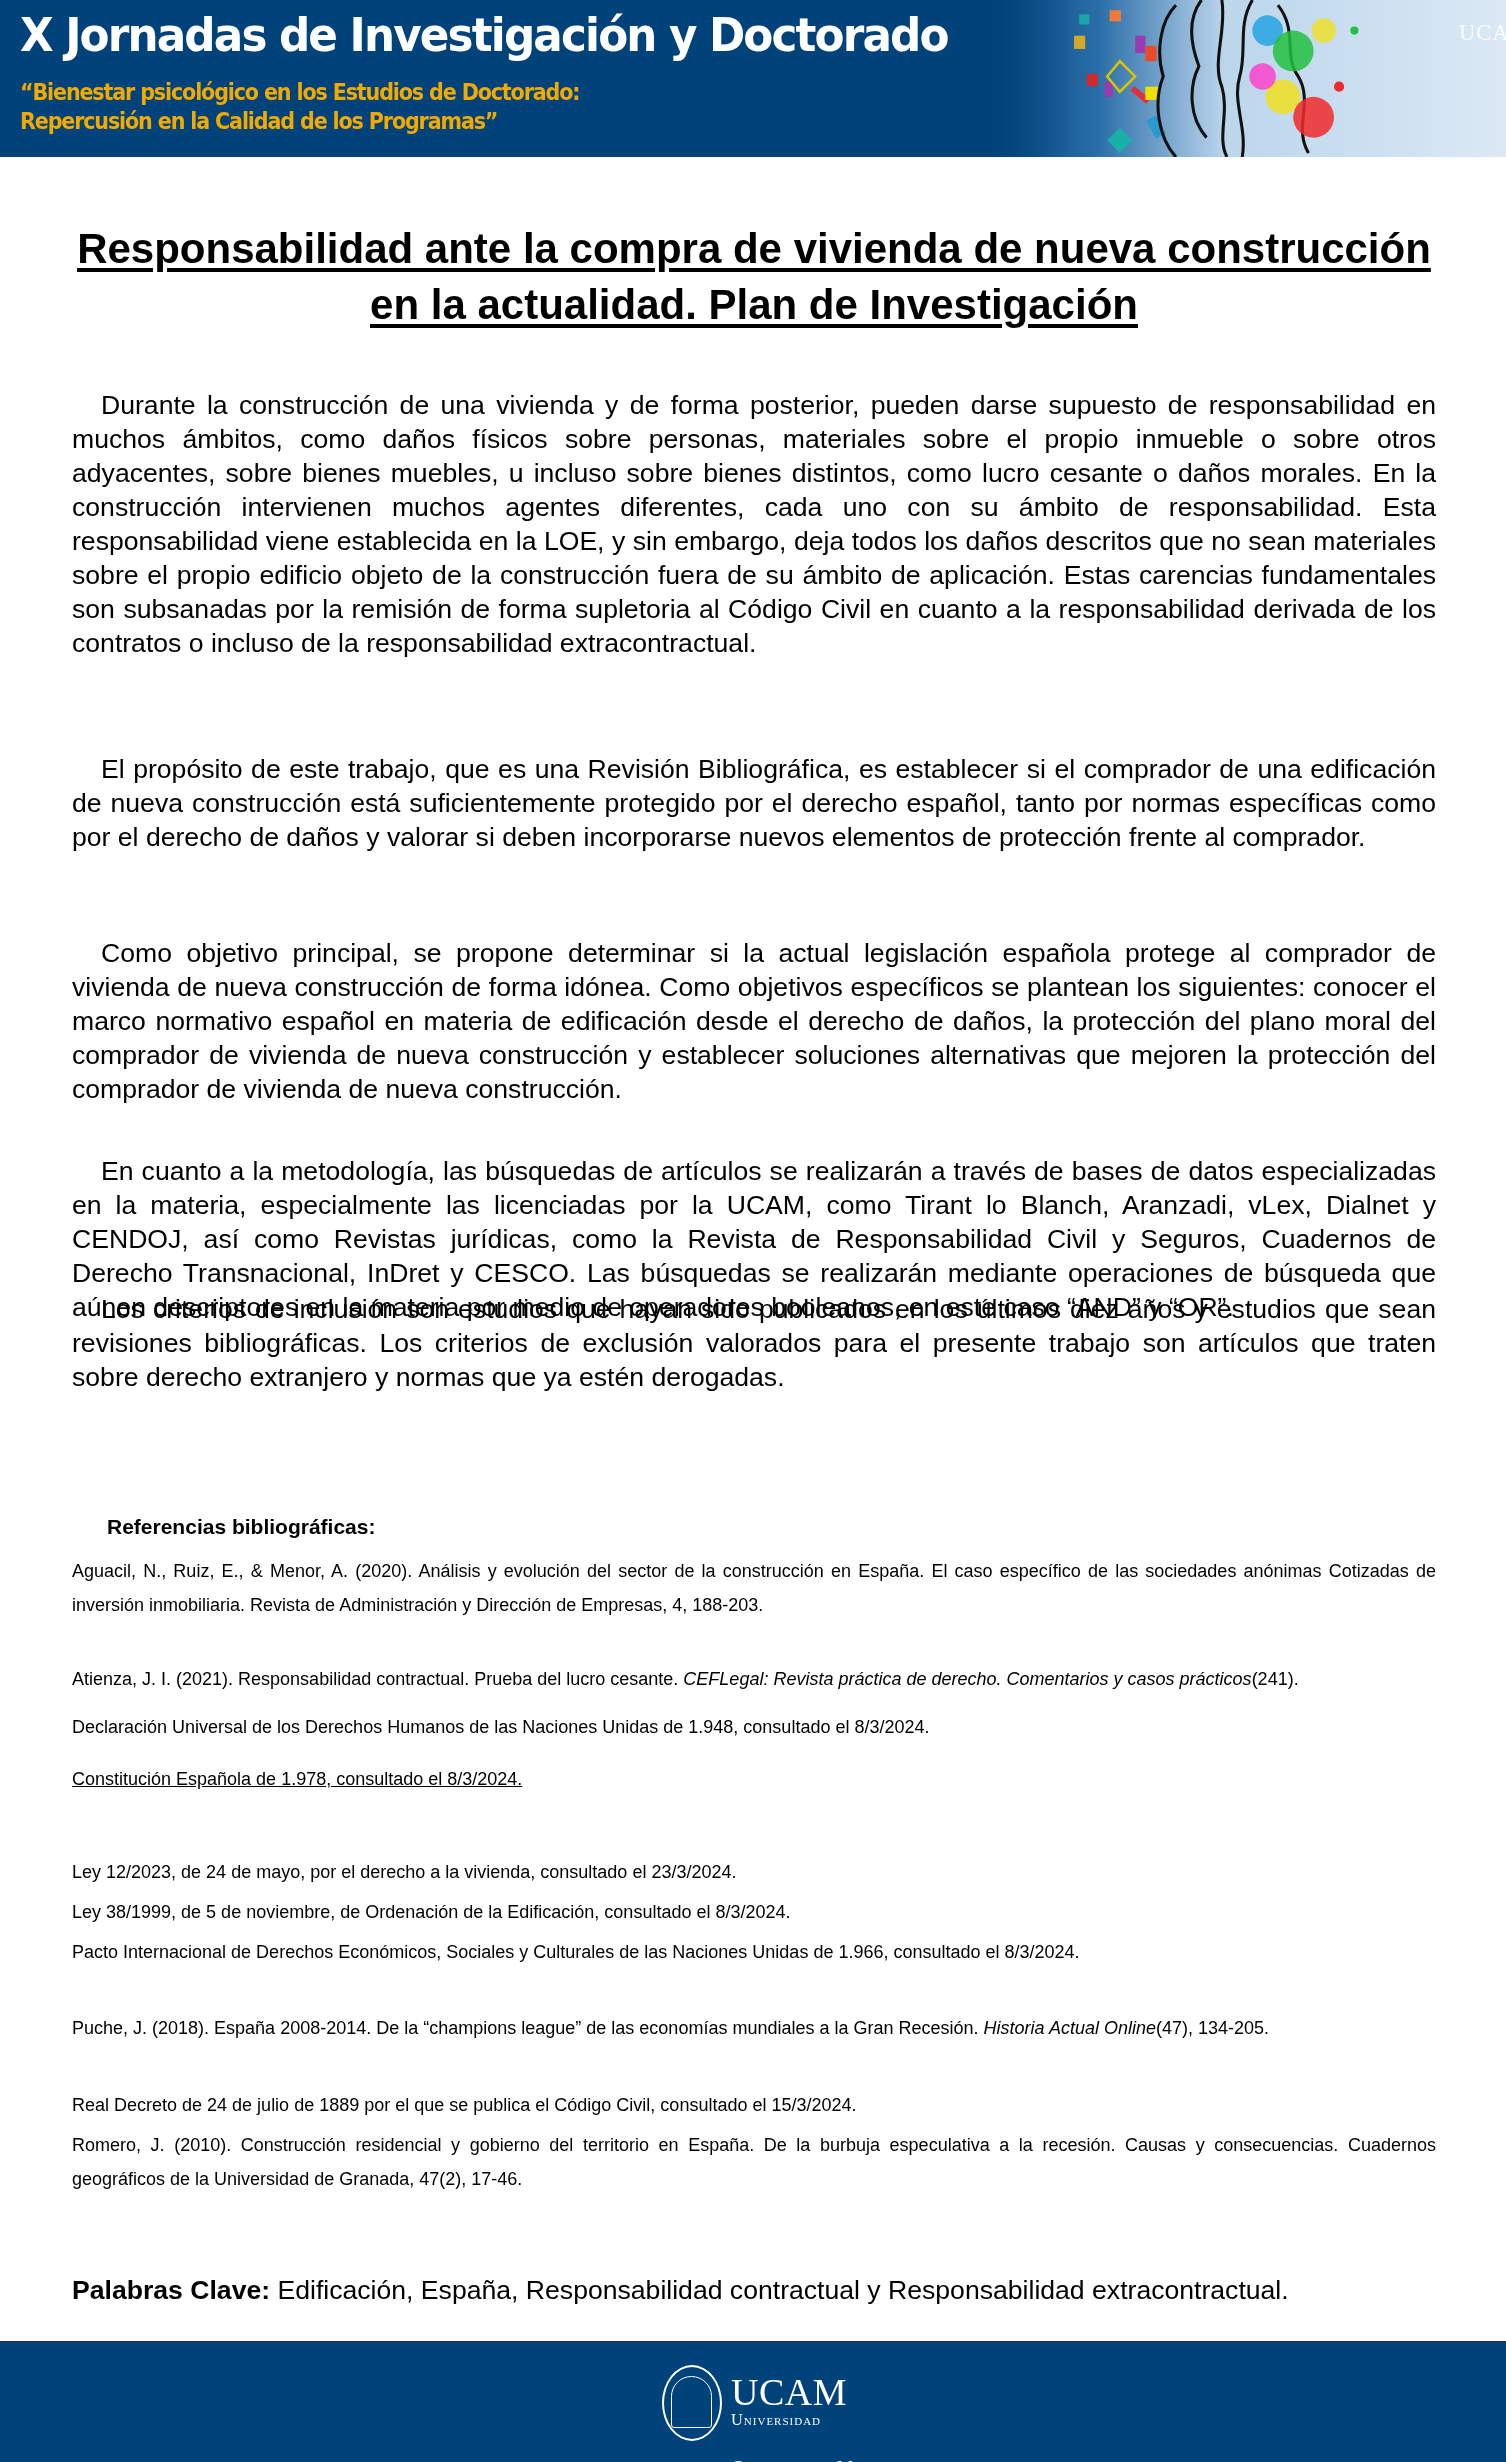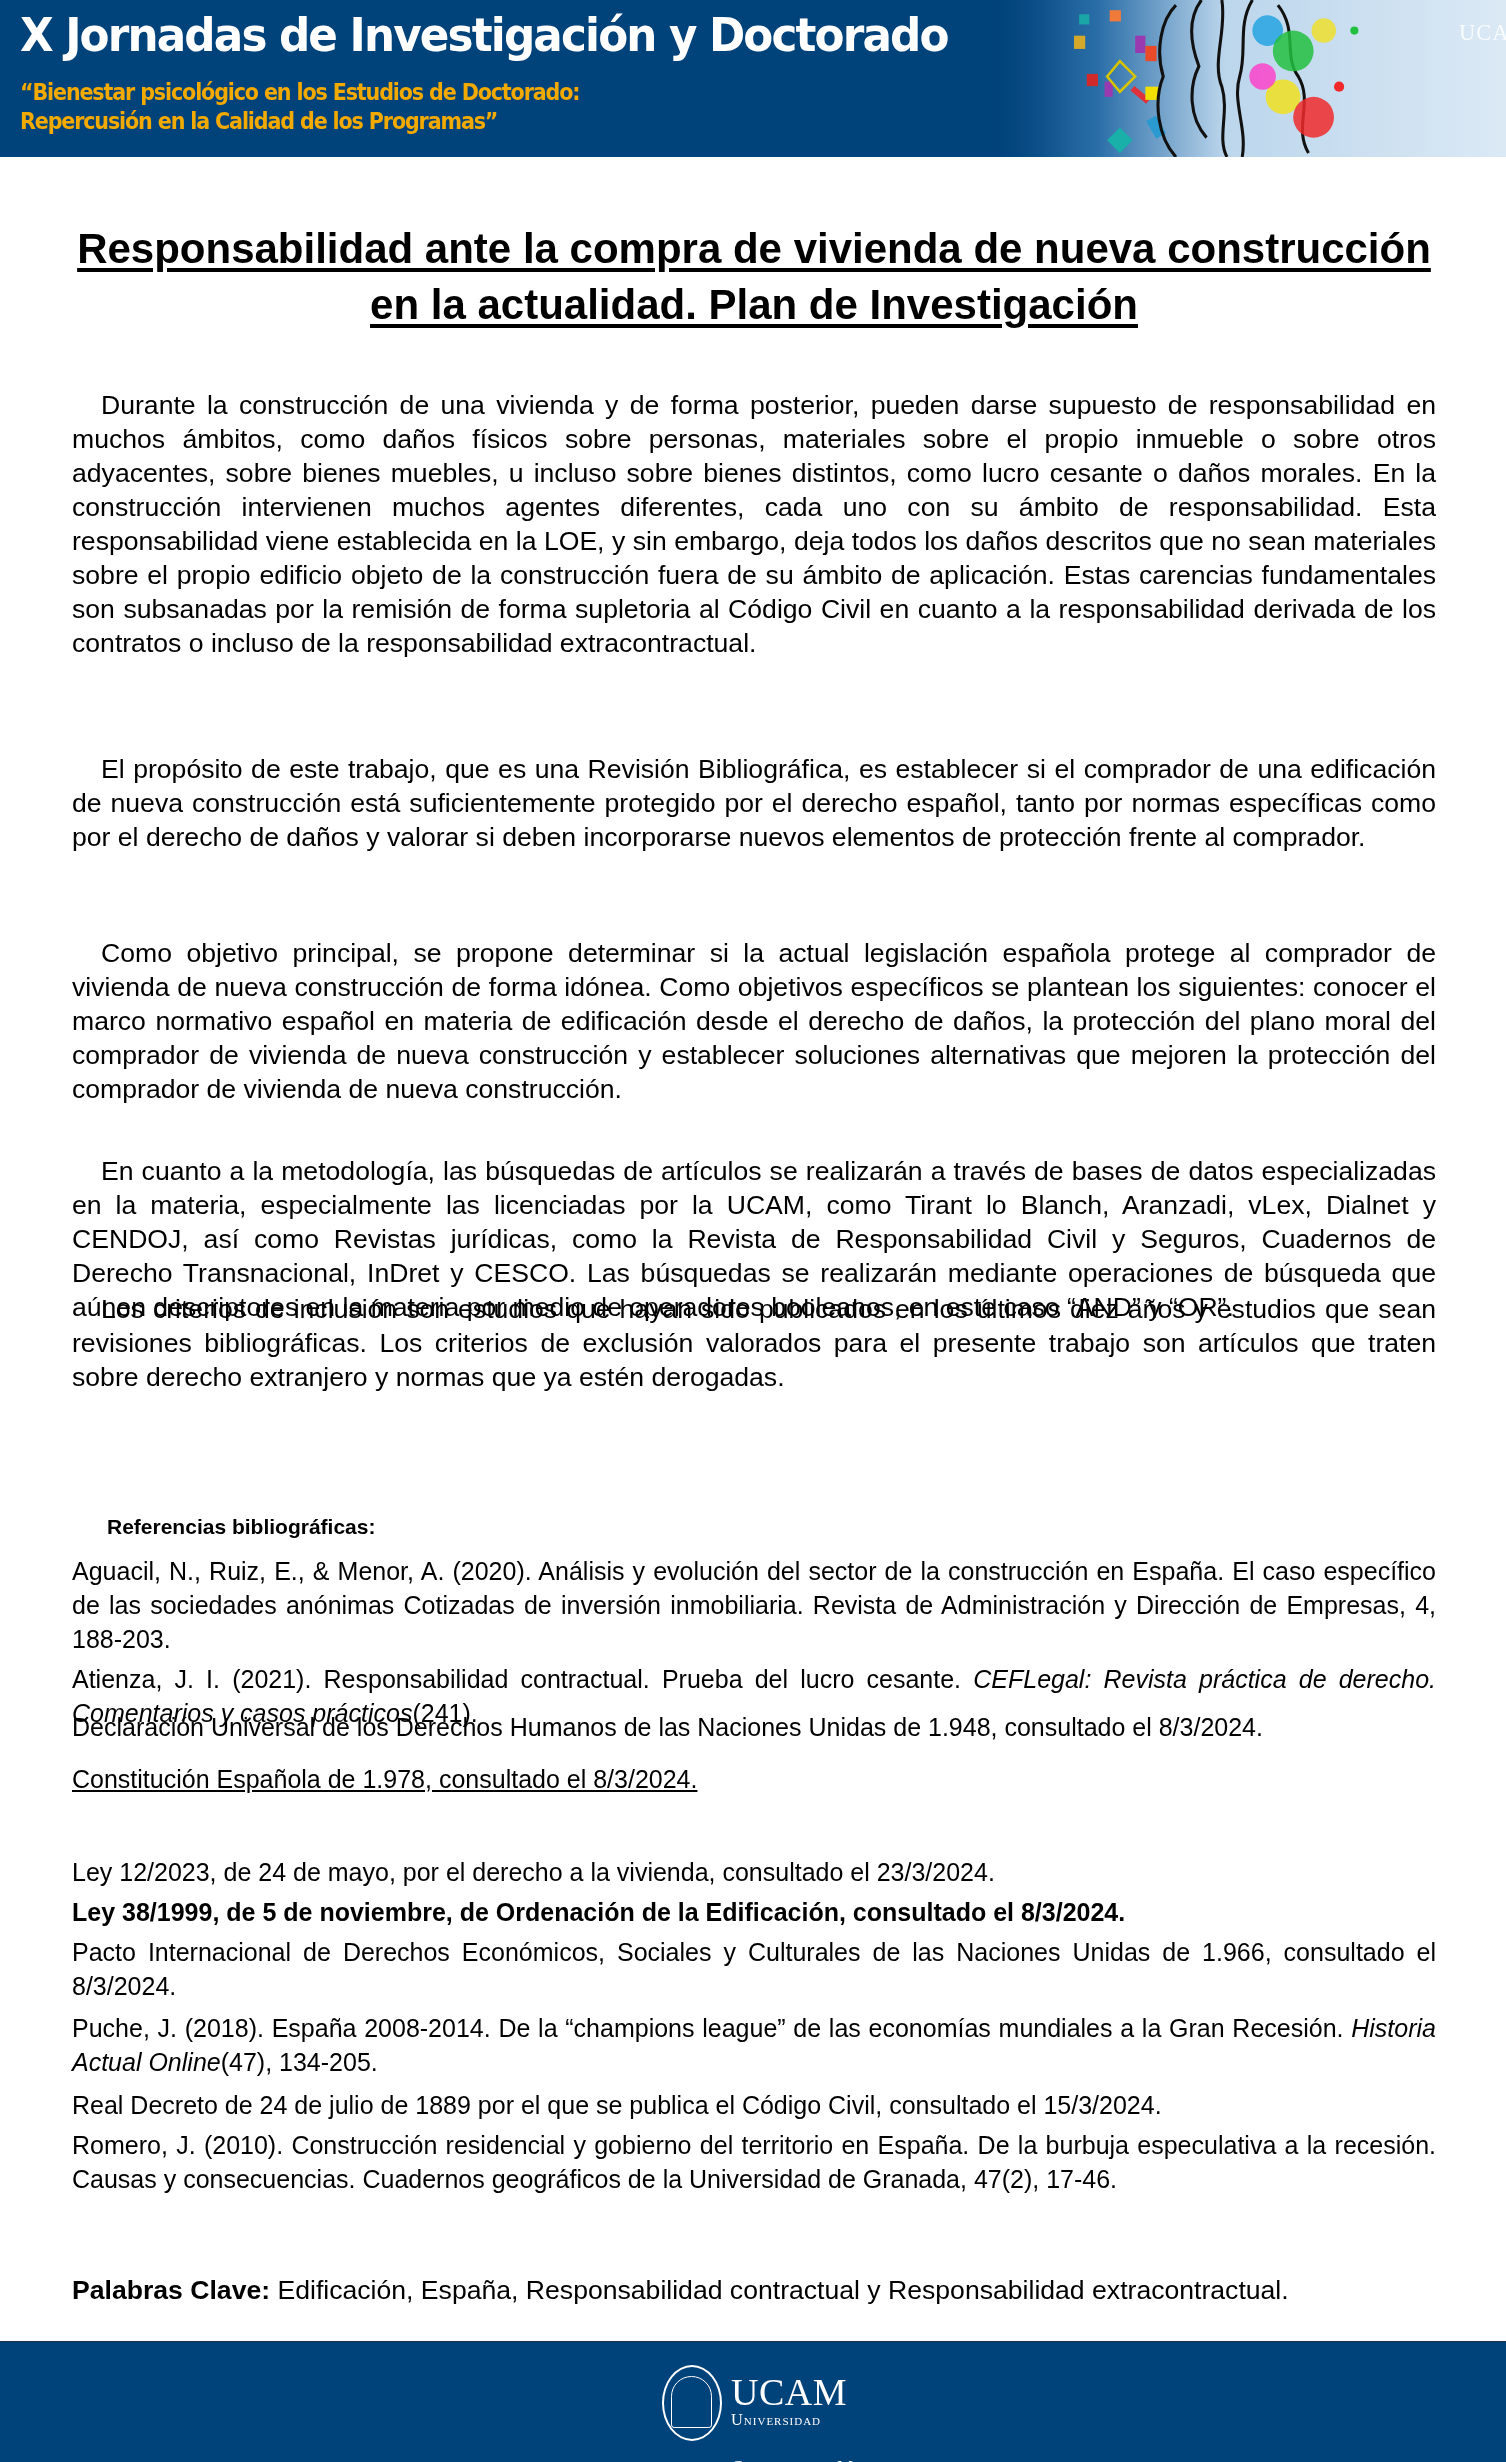--- a/index.html
+++ b/index.html
@@ -52,21 +52,21 @@
     position: absolute; left: 72px; width: 1364px; margin: 0;
     font-size: 26.6px; line-height: 34px; text-align: justify;
   }
   .para .indent { display: inline-block; width: 29px; }
   .para b { font-weight: normal; }
 
   .refs-heading {
     position: absolute; left: 107px; top: 1515px; margin: 0;
     font-size: 21px; font-weight: bold;
   }
-  .ref { position: absolute; left: 72px; width: 1364px; margin: 0; font-size: 25px; line-height: 34px; text-align: justify; }
+  .ref { position: absolute; left: 72px; width: 1364px; margin: 0; font-size: 18px; line-height: 34px; text-align: justify; }
 
   .keywords { position: absolute; left: 72px; top: 2273px; font-size: 26.6px; line-height: 34px; margin: 0; }
 
   
   .footer {
     position: absolute; left: 0; top: 2341px; width: 1506px; height: 121px;
     background: #00427a; border-top: 1.5px solid #1d2d4a;
   }
   .seal {
     position: absolute; left: 662px; top: 22.5px; width: 60px; height: 76px;
@@ -131,21 +131,21 @@
 
 <p class="para" style="top:1292px;"><span class="indent"></span><span>Los criterios de inclusión son estudios que hayan sido publicados en los últimos diez años y estudios que sean revisiones bibliográficas. Los criterios de exclusión valorados para el presente trabajo son artículos que traten sobre derecho extranjero y normas que ya estén derogadas.</span></p>
 
 <p class="refs-heading">Referencias bibliográficas:</p>
 
 <p class="ref" style="top:1554px;">Aguacil, N., Ruiz, E., &amp; Menor, A. (2020). Análisis y evolución del sector de la construcción en España. El caso específico de las sociedades anónimas Cotizadas de inversión inmobiliaria. Revista de Administración y Dirección de Empresas, 4, 188-203.</p>
 <p class="ref" style="top:1662px;"><span>Atienza, J. I. (2021). Responsabilidad contractual. Prueba del lucro cesante. </span><i>CEFLegal: Revista práctica de derecho. Comentarios y casos prácticos</i><span>(241).</span></p>
 <p class="ref" style="top:1762px;text-decoration:underline;">Constitución Española de 1.978, consultado el 8/3/2024.</p>
 <p class="ref" style="top:1710px;">Declaración Universal de los Derechos Humanos de las Naciones Unidas de 1.948, consultado el 8/3/2024.</p>
 <p class="ref" style="top:1855px;"> Ley 12/2023, de 24 de mayo, por el derecho a la vivienda, consultado el 23/3/2024.</p>
-<p class="ref" style="top:1895px;font-weight:bold;">Ley 38/1999, de 5 de noviembre, de Ordenación de la Edificación, consultado el 8/3/2024.</p>
+<p class="ref" style="top:1895px;">Ley 38/1999, de 5 de noviembre, de Ordenación de la Edificación, consultado el 8/3/2024.</p>
 <p class="ref" style="top:1935px;">Pacto Internacional de Derechos Económicos, Sociales y Culturales de las Naciones Unidas de 1.966, consultado el 8/3/2024.</p>
 <p class="ref" style="top:2011px;"><span>Puche, J. (2018). España 2008-2014. De la “champions league” de las economías mundiales a la Gran Recesión. </span><i>Historia Actual Online</i><span>(47), 134-205.</span></p>
 <p class="ref" style="top:2088px;">Real Decreto de 24 de julio de 1889 por el que se publica el Código Civil, consultado el 15/3/2024.</p>
 <p class="ref" style="top:2128px;">Romero, J. (2010). Construcción residencial y gobierno del territorio en España. De la burbuja especulativa a la recesión. Causas y consecuencias. Cuadernos geográficos de la Universidad de Granada, 47(2), 17-46.</p>
 
 <p class="keywords"><b>Palabras Clave:</b><span> Edificación, España, Responsabilidad contractual y Responsabilidad extracontractual.</span></p>
 
 <div class="footer">
   <div class="seal">
     <div class="seal-inner"></div>

